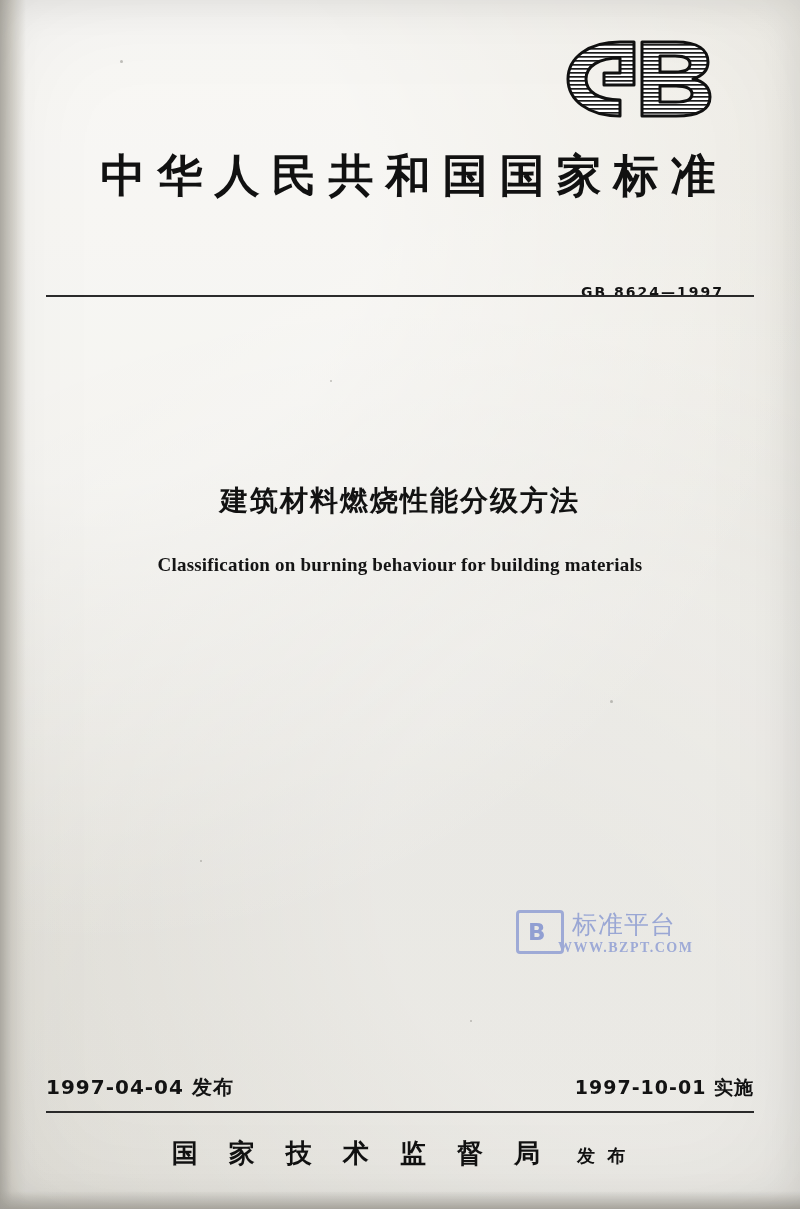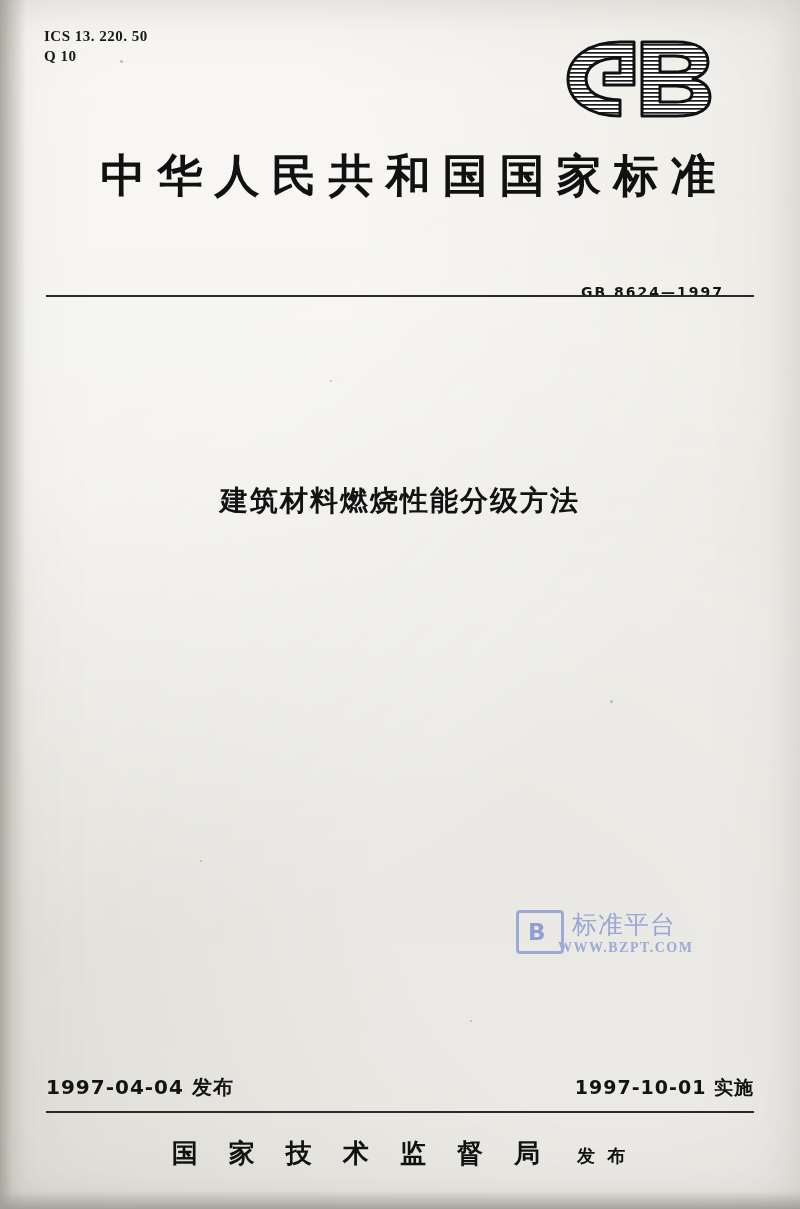--- a/index.html
+++ b/index.html
@@ -233,24 +233,20 @@
   .speck { position: absolute; background: #7d7a73; border-radius: 50%; opacity: .45; }
 </style>
 </head>
 <body>
 
 <div class="page">
   <div class="paper-grain"></div>
 
   <div class="content">
 
-    <div class="ics-block">
-      <div class="ics-line">ICS 13. 220. 50</div>
-      <div class="ics-line">Q 10</div>
-    </div>
 
     <div class="gb-logo">
       <svg viewBox="0 0 160 86" width="160" height="86" aria-hidden="true">
         <defs>
           <pattern id="hatch" patternUnits="userSpaceOnUse" width="4" height="4" patternTransform="rotate(0)">
             <rect width="4" height="4" fill="#ffffff"></rect>
             <rect width="4" height="1.7" fill="#1c1c1c"></rect>
           </pattern>
         </defs>
 
@@ -275,20 +271,21 @@
       </svg>
     </div>
 
     <div class="national-title">中华人民共和国国家标准</div>
 
     <div class="std-number">GB 8624—1997</div>
 
     <div class="rule-top"></div>
 
     <div class="doc-title-cn">建筑材料燃烧性能分级方法</div>
+    <div class="doc-title-en">Classification on burning behaviour for building materials</div>
 
     <div class="watermark">
       <div class="wm-badge">
         <div class="wm-badge-inner">B</div>
       </div>
       <div class="wm-text">标准平台</div>
       <div class="wm-url">WWW.BZPT.COM</div>
     </div>
 
     <div class="rule-bottom"></div>

